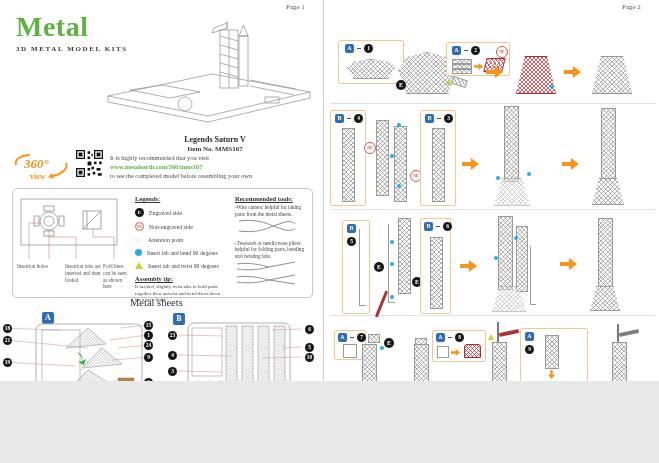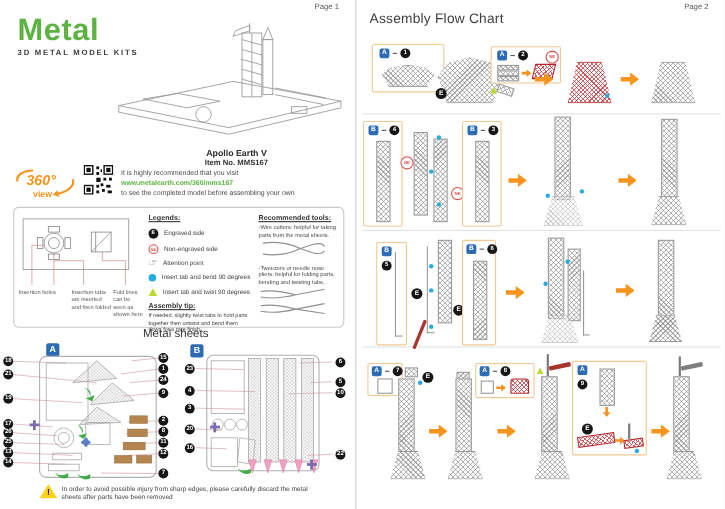--- a/index.html
+++ b/index.html
@@ -1,17 +1,17 @@
 <!DOCTYPE html>
 <html><head>
 <meta charset="utf-8">
 <style>
   html,body{margin:0;padding:0;background:#e8e8e8}
-  #app{position:relative;width:659px;height:463px;background:#ffffff;
-       font-family:Liberation Sans, sans-serif;color:#3c3c3c;overflow:hidden}
+  #app{position:relative;width:659px;height:381px;background:#ffffff;
+       font-family:Liberation Serif, serif;color:#3c3c3c;overflow:hidden}
   .abs{position:absolute}
   .pagelab{position:absolute;font-size:7px;color:#555}
   
   .vline{position:absolute;left:323px;top:0;width:1px;height:463px;background:#cfcfcf}
   .rline{position:absolute;height:1px;background:#e2e2e2}
   
   .logo-word{font-size:28px;font-weight:bold;color:#5cb341;line-height:.94;letter-spacing:.5px}
   .logo-sub{margin-top:5px;font-size:7px;font-weight:bold;letter-spacing:1.6px;color:#3b3b3b}
   
   .pname{font-size:8px;font-weight:600;color:#2c2c2c}
@@ -99,21 +99,21 @@
       <path d="M120,16 l18,5 M120,25 l18,5 M120,34 l18,5 M120,43 l18,5 M120,52 l18,5 M129,10 V68"></path>
       <rect x="139" y="16" width="9" height="50"></rect>
       <polygon points="139,16 143.5,5 148,16"></polygon>
       <line x1="127" y1="10" x2="127" y2="1"></line>
       <polyline points="112,13 127,8 127,3 114,8 112,13"></polyline>
       <path d="M150,60 l46,9 M150,66 l44,9"></path>
       <rect x="165" y="77" width="14" height="6"></rect>
     </g>
   </svg>
   <div class="abs" style="left:150px;top:135px;width:130px;text-align:center">
-    <div class="pname">Apollo Earth V</div>
+    <div class="pname">Legends Saturn V</div>
     <div class="pitem">Item No. MMS167</div>
   </div>
 
   <svg class="abs" style="left:12px;top:151px" width="58" height="32" viewBox="0 0 58 32">
     <path d="M4,14 C2,8 10,4 18,4" stroke="#f7941d" stroke-width="2" fill="none"></path>
     <path d="M54,12 C57,18 48,24 40,25" stroke="#f7941d" stroke-width="2" fill="none"></path>
     <polygon points="40,22 36,26 42,28" fill="#f7941d"></polygon>
     <text x="12" y="17" font-size="13" font-weight="bold" font-style="italic" fill="#f7941d">360°</text>
     <text x="18" y="28" font-size="8" font-weight="bold" fill="#f7941d">view</text>
   </svg>
@@ -358,21 +358,20 @@
   <div class="co" style="left:305px;top:409px">22</div>
 
   <div class="warnwrap" style="left:36px;top:440px">
     <div class="warn-tri"></div>
     <div class="warn-mark">!</div>
   </div>
   <div class="caution-txt" style="left:56px;top:441px;width:238px">In order to avoid possible injury from sharp edges, please carefully discard the metal sheets after parts have been removed</div>
 
   <div class="vline"></div>
   <div class="pagelab" style="left:622px;top:3px">Page 2</div>
-  <div class="p2title" style="left:336px;top:10px">Assembly Flow Chart</div>
   <div class="rline" style="left:330px;top:103px;width:325px"></div>
   <div class="rline" style="left:330px;top:209px;width:325px"></div>
   <div class="rline" style="left:330px;top:315px;width:325px"></div>
 
   <div class="cbox" style="left:338px;top:40px;width:64px;height:42px">
     <div class="hd" style="left:6px;top:3px">
       <div class="sq s">A</div>
       <div class="dash"></div>
       <div class="co">1</div>
     </div>

